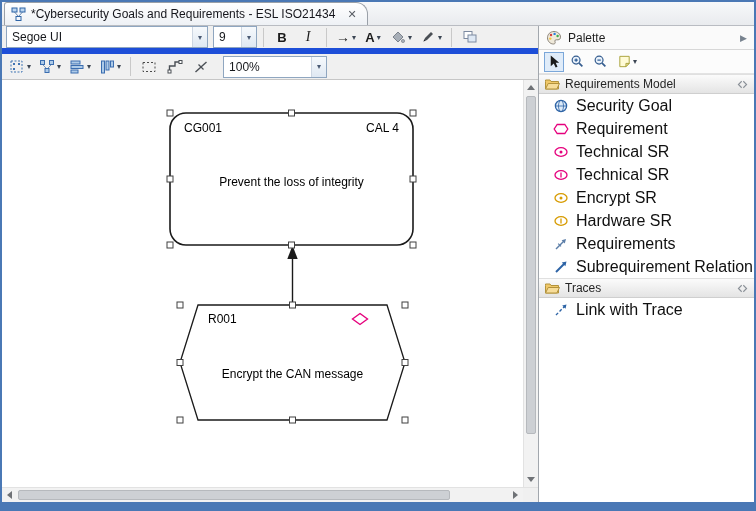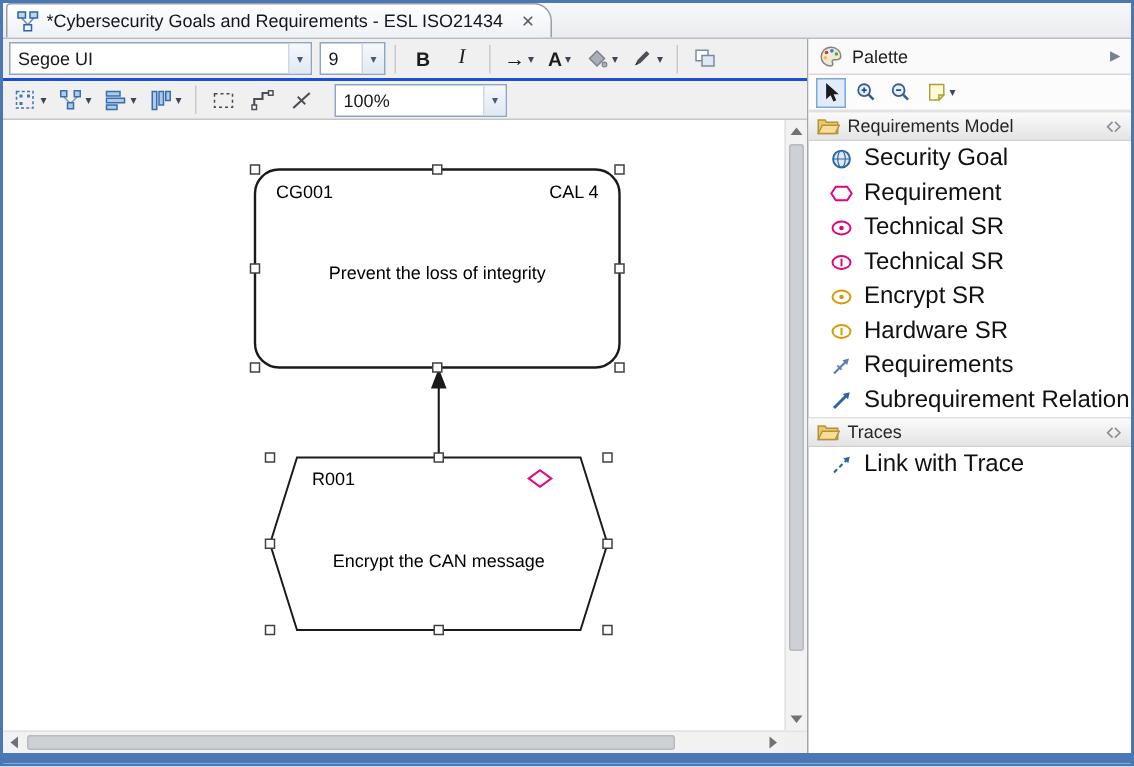--- a/index.html
+++ b/index.html
@@ -16,21 +16,21 @@
          border-radius:3px 12px 0 0; font-size:12px; color:#15161c; white-space:nowrap; }
   .tab-close { color:#5a5f66; font-size:11px; margin-left:7px; cursor:pointer; }
 
   .content { flex:1; display:flex; min-height:0; }
   .bottom-strip { height:7px; background:#4a78b5; }
 
   
   .editor { width:536px; display:flex; flex-direction:column; min-width:0; }
 
   .toolbar { display:flex; align-items:center; background:#f0f0f0; padding:0 4px; gap:2px; }
-  .row1 { height:28px; border-bottom:2px solid #1d4ed8; }
+  .row1 { height:28px; border-bottom:6px solid #1d4ed8; }
   .row2 { height:26px; border-bottom:1px solid #c6c6c6; }
 
   .combo { display:flex; align-items:center; height:22px; background:#fff;
            border:1px solid #8fa6c0; font-size:12px; color:#16181c; overflow:hidden; }
   .combo-val { padding:0 5px; flex:1; white-space:nowrap; }
   .combo-dd { width:15px; height:100%; display:flex; align-items:center; justify-content:center;
               border-left:1px solid #cdd6e2; background:linear-gradient(#f6f9fc,#dfe8f2);
               color:#4a5a74; font-size:8px; }
 
   .tsep { width:1px; height:19px; background:#c9c9c9; margin:0 4px; flex:0 0 auto; }
@@ -228,21 +228,21 @@
           </span>
         </button>
         <button class="tbtn">
           <span class="icon16">
             <svg width="16" height="16" viewBox="0 0 16 16">
               <line x1="2.5" y1="13" x2="13.5" y2="3" stroke="#4a4f55" stroke-width="1.4"></line>
               <line x1="5.5" y1="5.5" x2="10.5" y2="10.5" stroke="#4a4f55" stroke-width="1.2"></line>
             </svg>
           </span>
         </button>
-        <div class="combo" style="width:115px;margin-left:8px">
+        <div class="combo" style="width:104px;margin-left:8px">
           <span class="combo-val">100%</span>
           <span class="combo-dd">▾</span>
         </div>
       </div>
 
       <div class="canvas-row">
         <div class="draw">
           <svg width="521" height="407" viewBox="0 0 521 407">
 
             <g>

